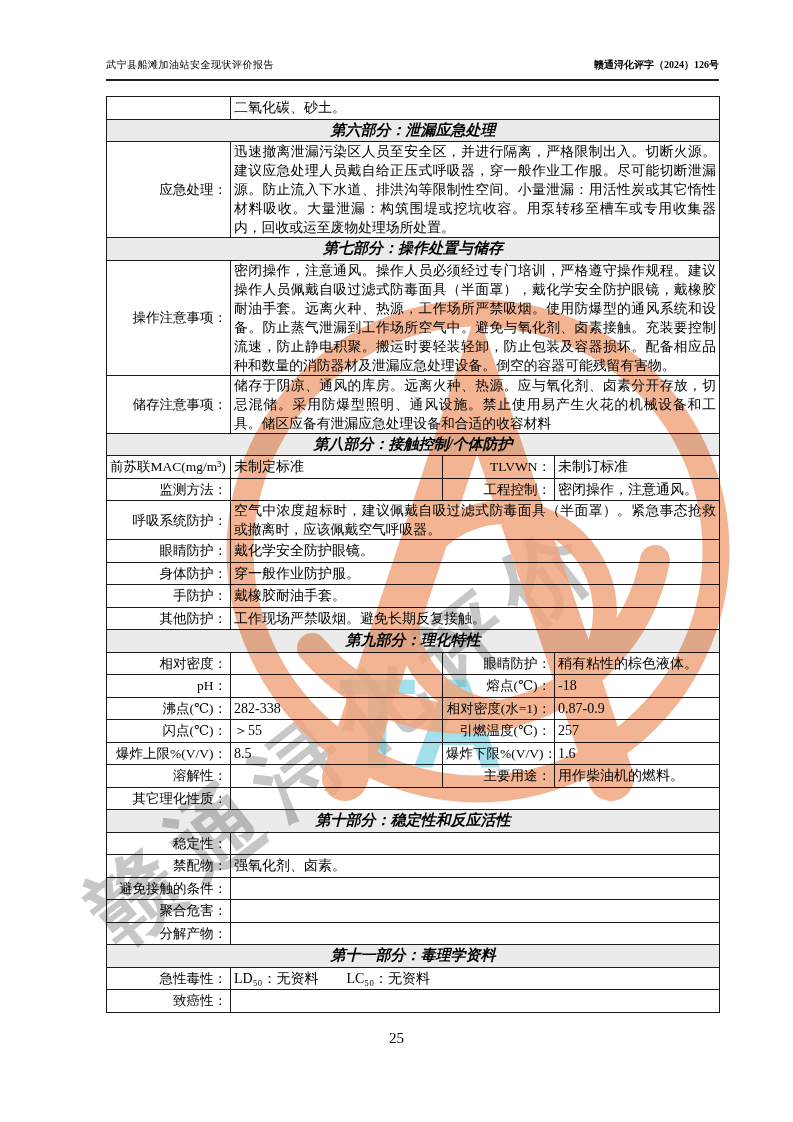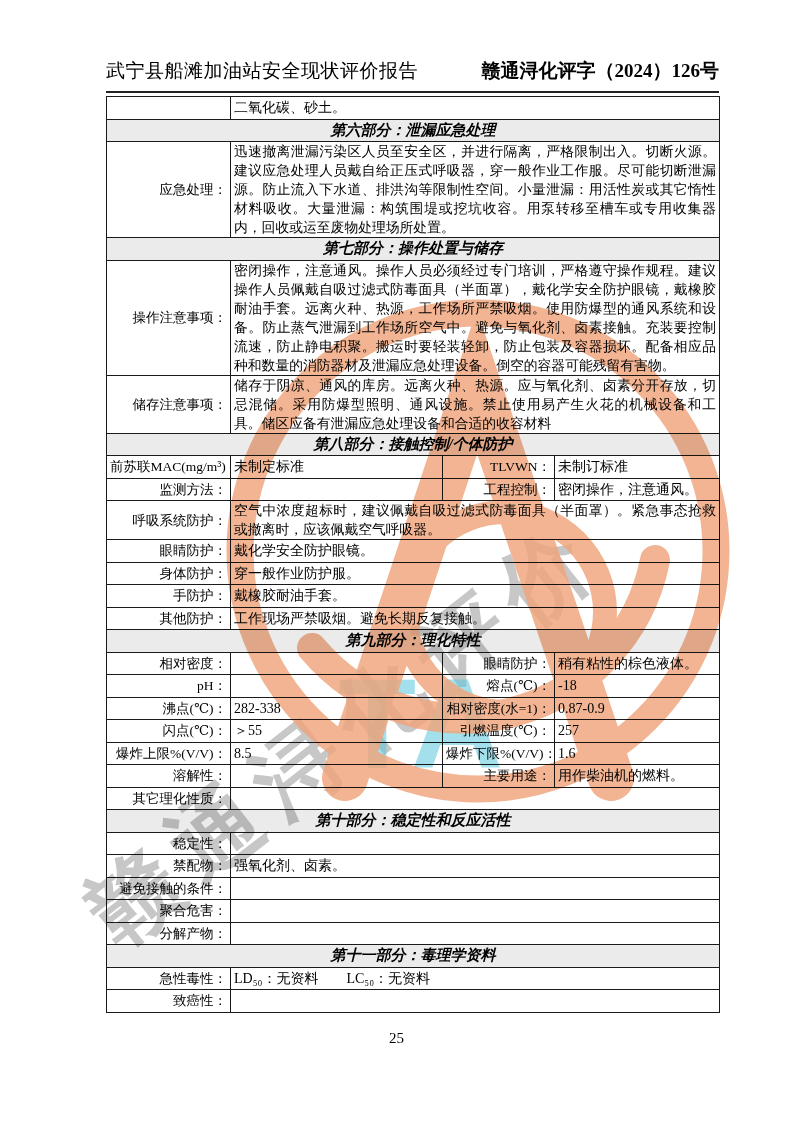--- a/index.html
+++ b/index.html
@@ -10,21 +10,21 @@
     overflow:hidden;
     font-family:"Liberation Serif","DejaVu Serif",serif;
     color:#000;
   }
   
   .hdr{
     position:absolute;left:106px;top:58px;width:613px;
     display:flex;justify-content:space-between;align-items:flex-end;
     border-bottom:2px solid #222;
     padding-bottom:7px;
-    font-size:19px;
+    font-size:10px;
   }
   .hdr .left{letter-spacing:.5px;}
   .hdr .right{font-weight:bold;font-family:Liberation Serif, serif;}
   
   table.msds{
     position:absolute;left:106px;top:96px;width:613px;
     border-collapse:collapse;table-layout:fixed;
     font-size:14px;
   }
   table.msds td{

